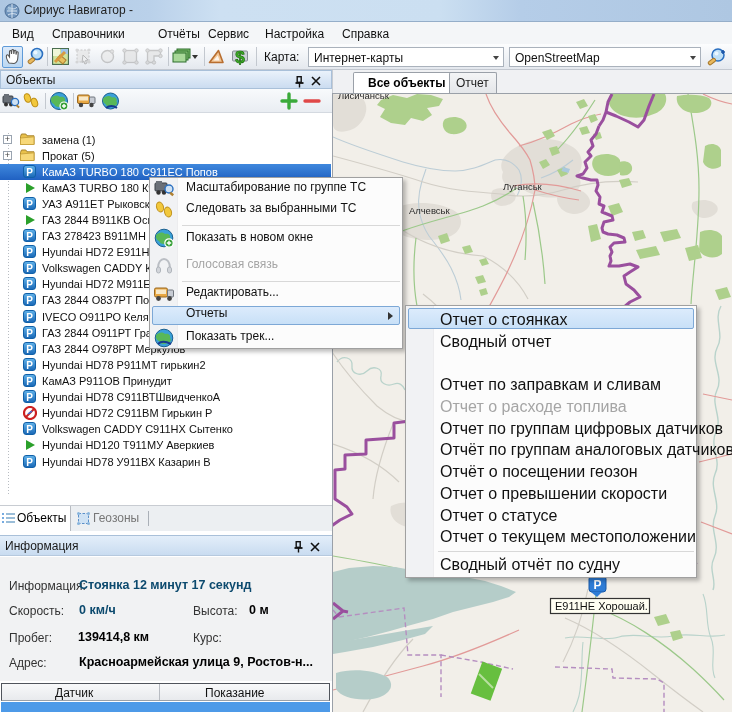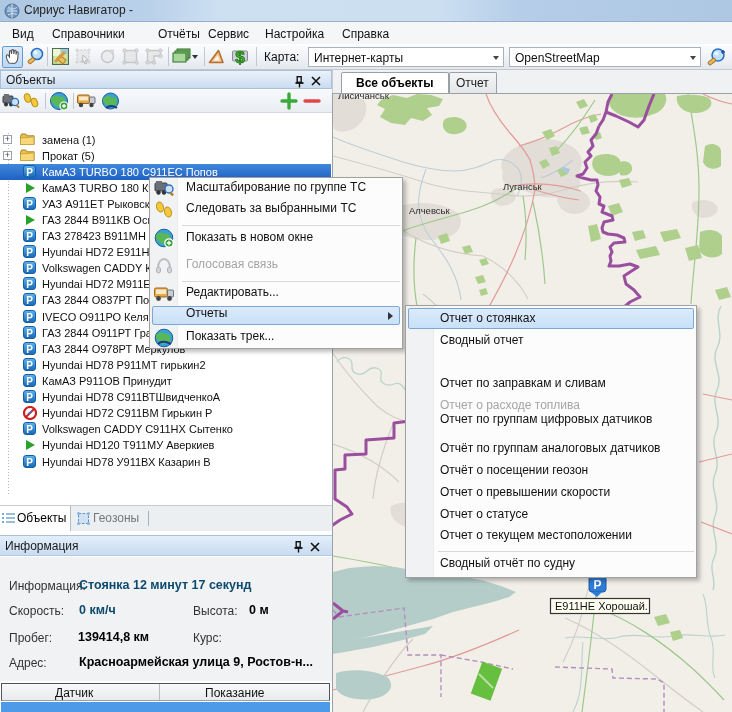--- a/index.html
+++ b/index.html
@@ -56,21 +56,21 @@
 
 #ctx{left:149px;top:177px;width:254px;height:172px;background:#fcfcfc;border:1px solid #a0a0a0;box-shadow:3px 3px 4px rgba(0,0,0,0.25);font-size:12px;color:#111;}
 #ctx .gut{position:absolute;left:0;top:0;width:28px;height:100%;background:#f1f2f4;border-right:1px solid #ececee;}
 .mi{position:absolute;left:36px;white-space:nowrap;}
 .mi.dis{color:#a5a5a5;}
 .msep{position:absolute;left:32px;right:2px;height:1px;background:#d8d8d8;}
 .mico{position:absolute;left:4px;width:20px;height:20px;}
 #ctxhl{position:absolute;left:2px;top:128px;width:248px;height:19px;background:linear-gradient(#dcebfc,#c8e0f7);border:1px solid #7da8d6;border-radius:2px;}
 #ctxhl .arr{position:absolute;right:6px;top:5px;width:0;height:0;border-top:4px solid transparent;border-bottom:4px solid transparent;border-left:5px solid #333;}
 
-#sub{left:405px;top:305px;width:292px;height:273px;background:#fcfcfc;border:1px solid #a0a0a0;box-shadow:3px 3px 4px rgba(0,0,0,0.25);font-size:12px;color:#111;}
+#sub{left:405px;top:305px;width:292px;height:273px;background:#fcfcfc;border:1px solid #a0a0a0;box-shadow:3px 3px 4px rgba(0,0,0,0.25);font-size:16px;color:#111;}
 #sub .gut{position:absolute;left:0;top:0;width:28px;height:100%;background:#f1f2f4;border-right:1px solid #ececee;}
 .si{position:absolute;left:34px;white-space:nowrap;}
 .si.dis{color:#a5a5a5;}
 #subhl{position:absolute;left:2px;top:2px;width:286px;height:21px;background:linear-gradient(#dcebfc,#c8e0f7);border:1px solid #7da8d6;border-radius:2px;}
 </style></head>
 <body>
 <div id="app">
 
   <div id="title" class="abs">
     <svg class="abs" style="left:4px;top:3px" width="16" height="16">
@@ -370,21 +370,21 @@
   <div id="stable" class="abs">
     <div id="sthead">
         <span style="position:absolute;left:53px;top:2px">Датчик</span>
         <span style="position:absolute;left:203px;top:2px">Показание</span>
         <span style="position:absolute;left:157px;top:0;width:1px;height:16px;background:#b8bcc2"></span>
       </div>
     <div id="srow"></div>
   </div>
 
   <div id="maptabs" class="abs">
-    <div class="mtab act" style="left:8px;width:108px">
+    <div class="mtab act" style="left:20px;width:108px">
         <span style="position:absolute;left:14px;top:3px">Все объекты</span>
       </div>
     <div class="mtab inact" style="left:116px;width:48px">
         <span style="position:absolute;left:6px;top:3px">Отчет</span>
       </div>
   </div>
 
   <div id="mapwrap" class="abs"><svg id="map" width="399" height="618" viewBox="0 0 399 618">
     <rect x="0" y="0" width="399" height="618" fill="#f2efe9"></rect>
 
@@ -575,21 +575,21 @@
     <span class="mi" style="top:151px">Показать трек...</span>
   </div>
 
   <div id="sub" class="abs">
     <div class="gut"></div>
     <div id="subhl"></div>
     <span class="si" style="top:5px">Отчет о стоянках</span>
     <span class="si" style="top:27px">Сводный отчет</span>
     <span class="si" style="top:70px">Отчет по заправкам и сливам</span>
     <span class="si dis" style="top:92px">Отчет о расходе топлива</span>
-    <span class="si" style="top:106px">Отчет по группам цифровых датчиков</span>
+    <span class="si" style="top:114px">Отчет по группам цифровых датчиков</span>
     <span class="si" style="top:135px">Отчёт по группам аналоговых датчиков</span>
     <span class="si" style="top:157px">Отчёт о посещении геозон</span>
     <span class="si" style="top:179px">Отчет о превышении скорости</span>
     <span class="si" style="top:201px">Отчет о статусе</span>
     <span class="si" style="top:222px">Отчет о текущем местоположении</span>
     <div class="msep" style="top:245px"></div>
     <span class="si" style="top:250px">Сводный отчёт по судну</span>
   </div>
 </div>
 

